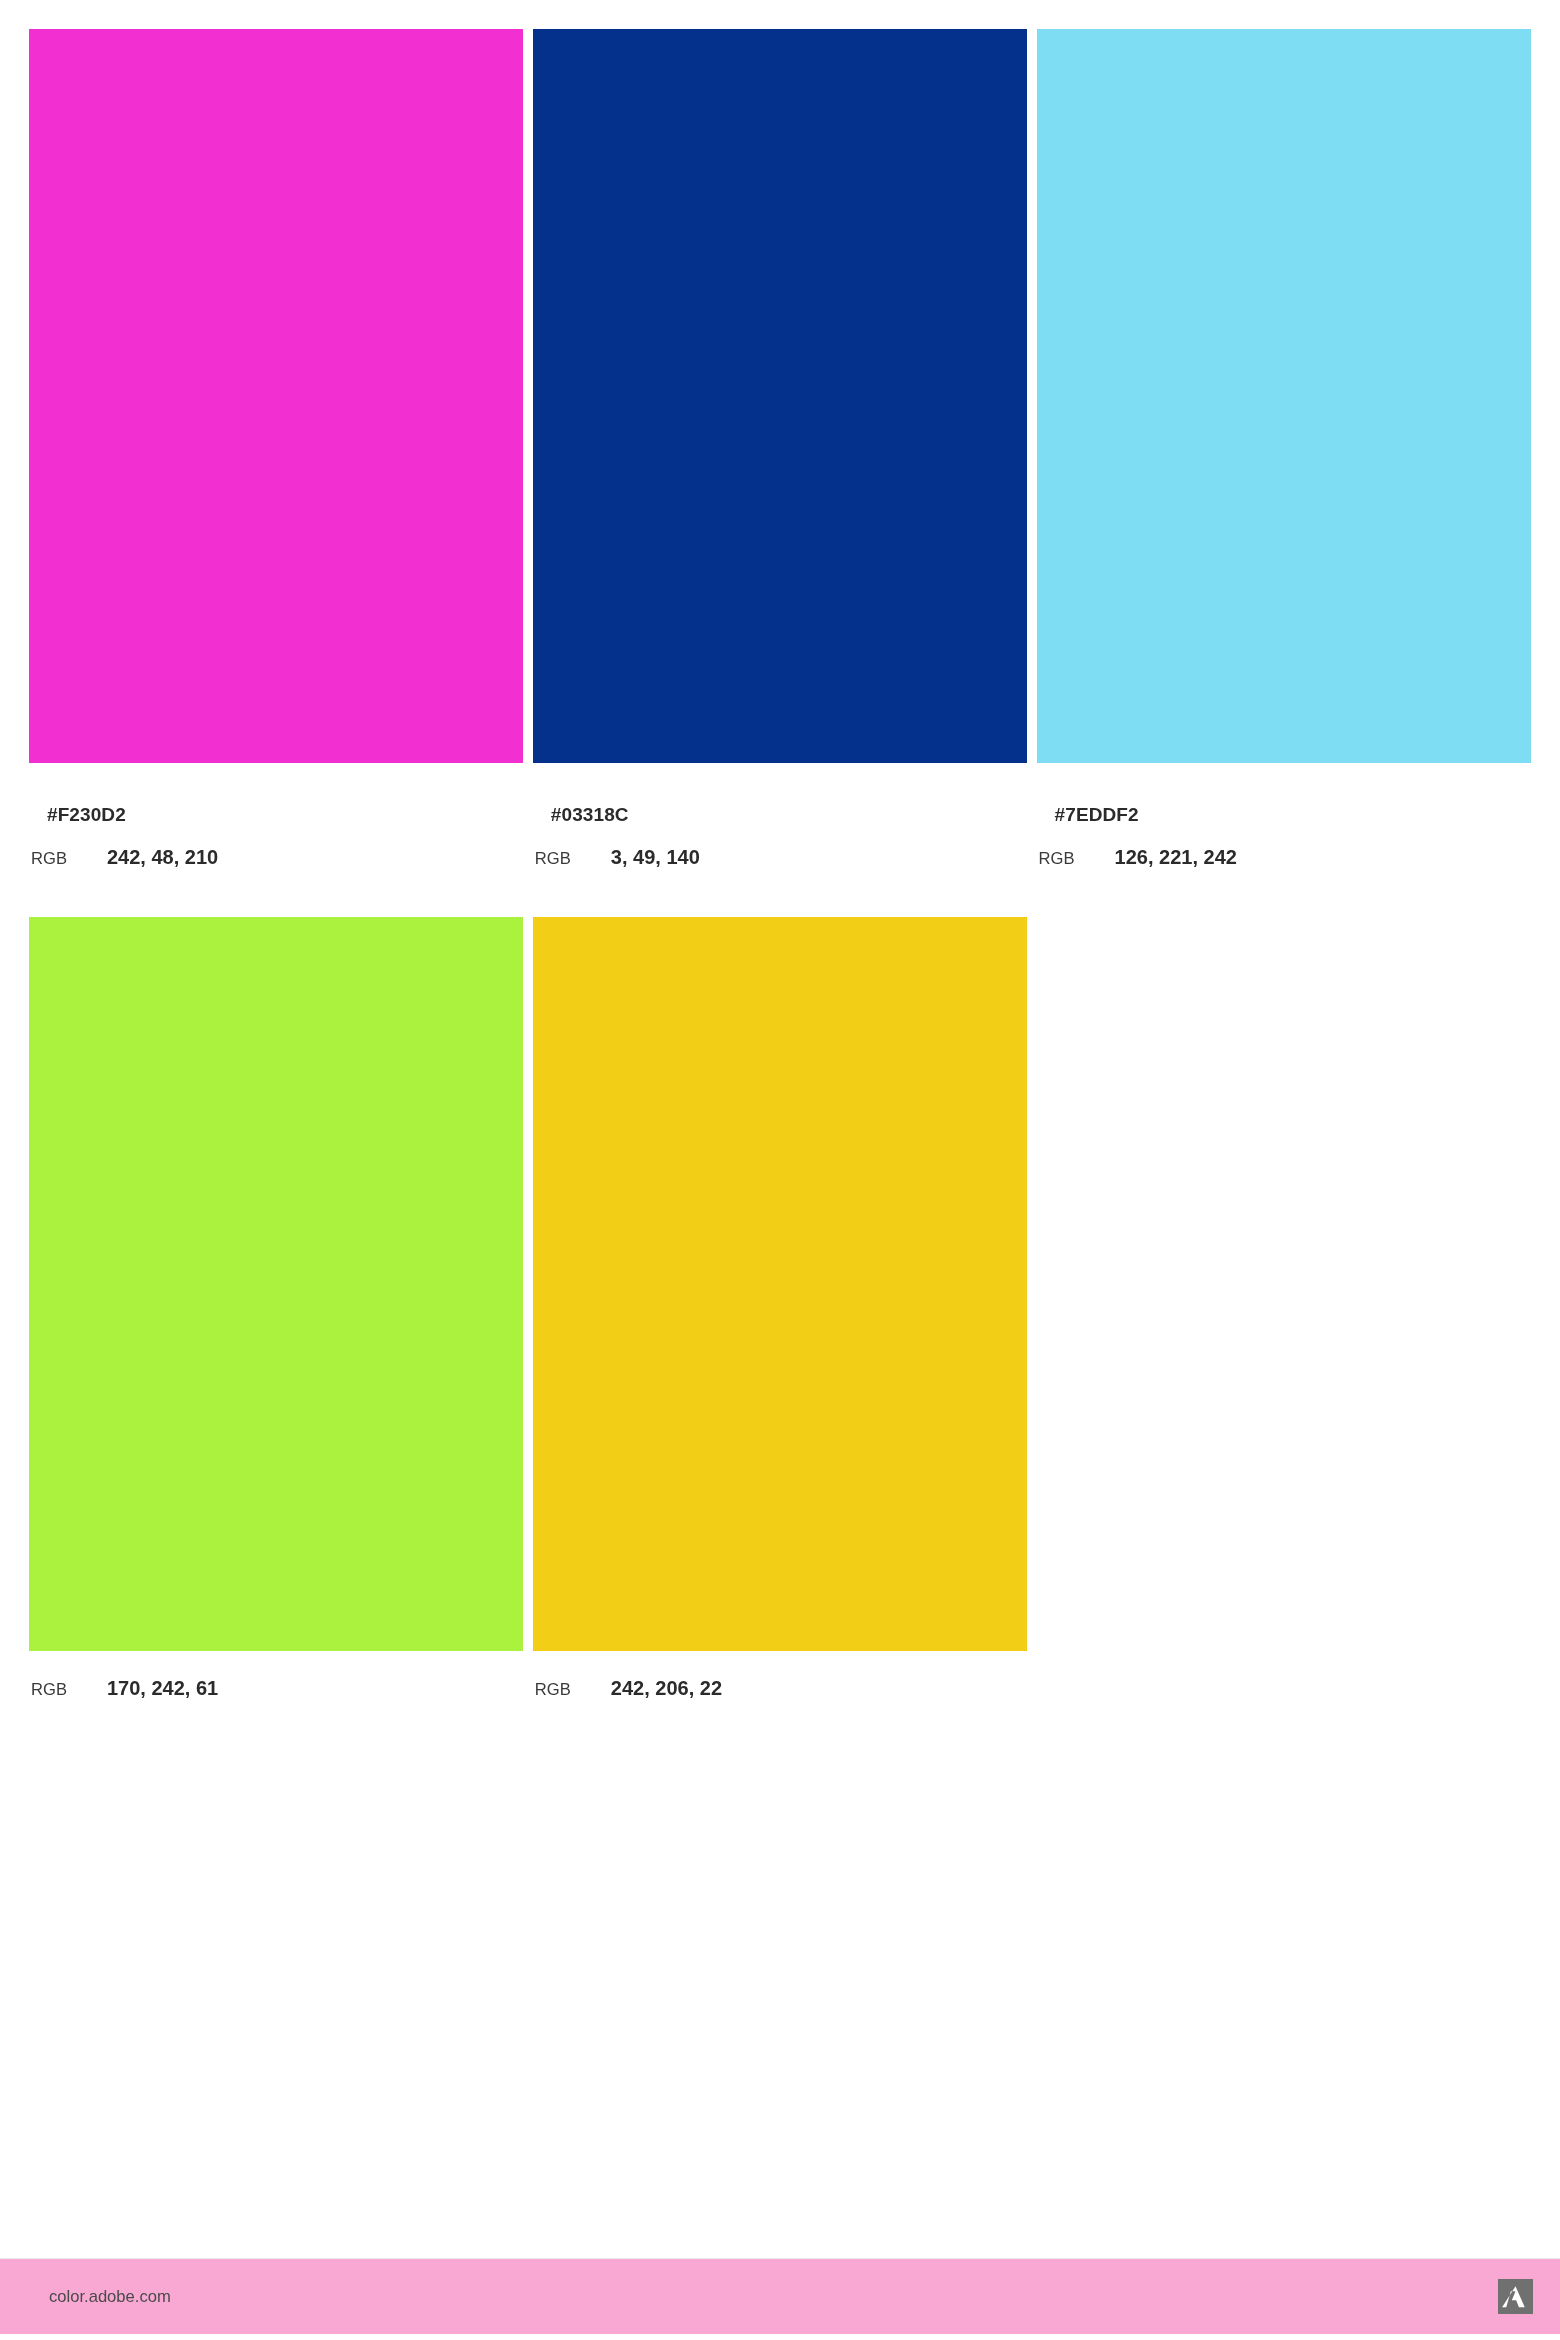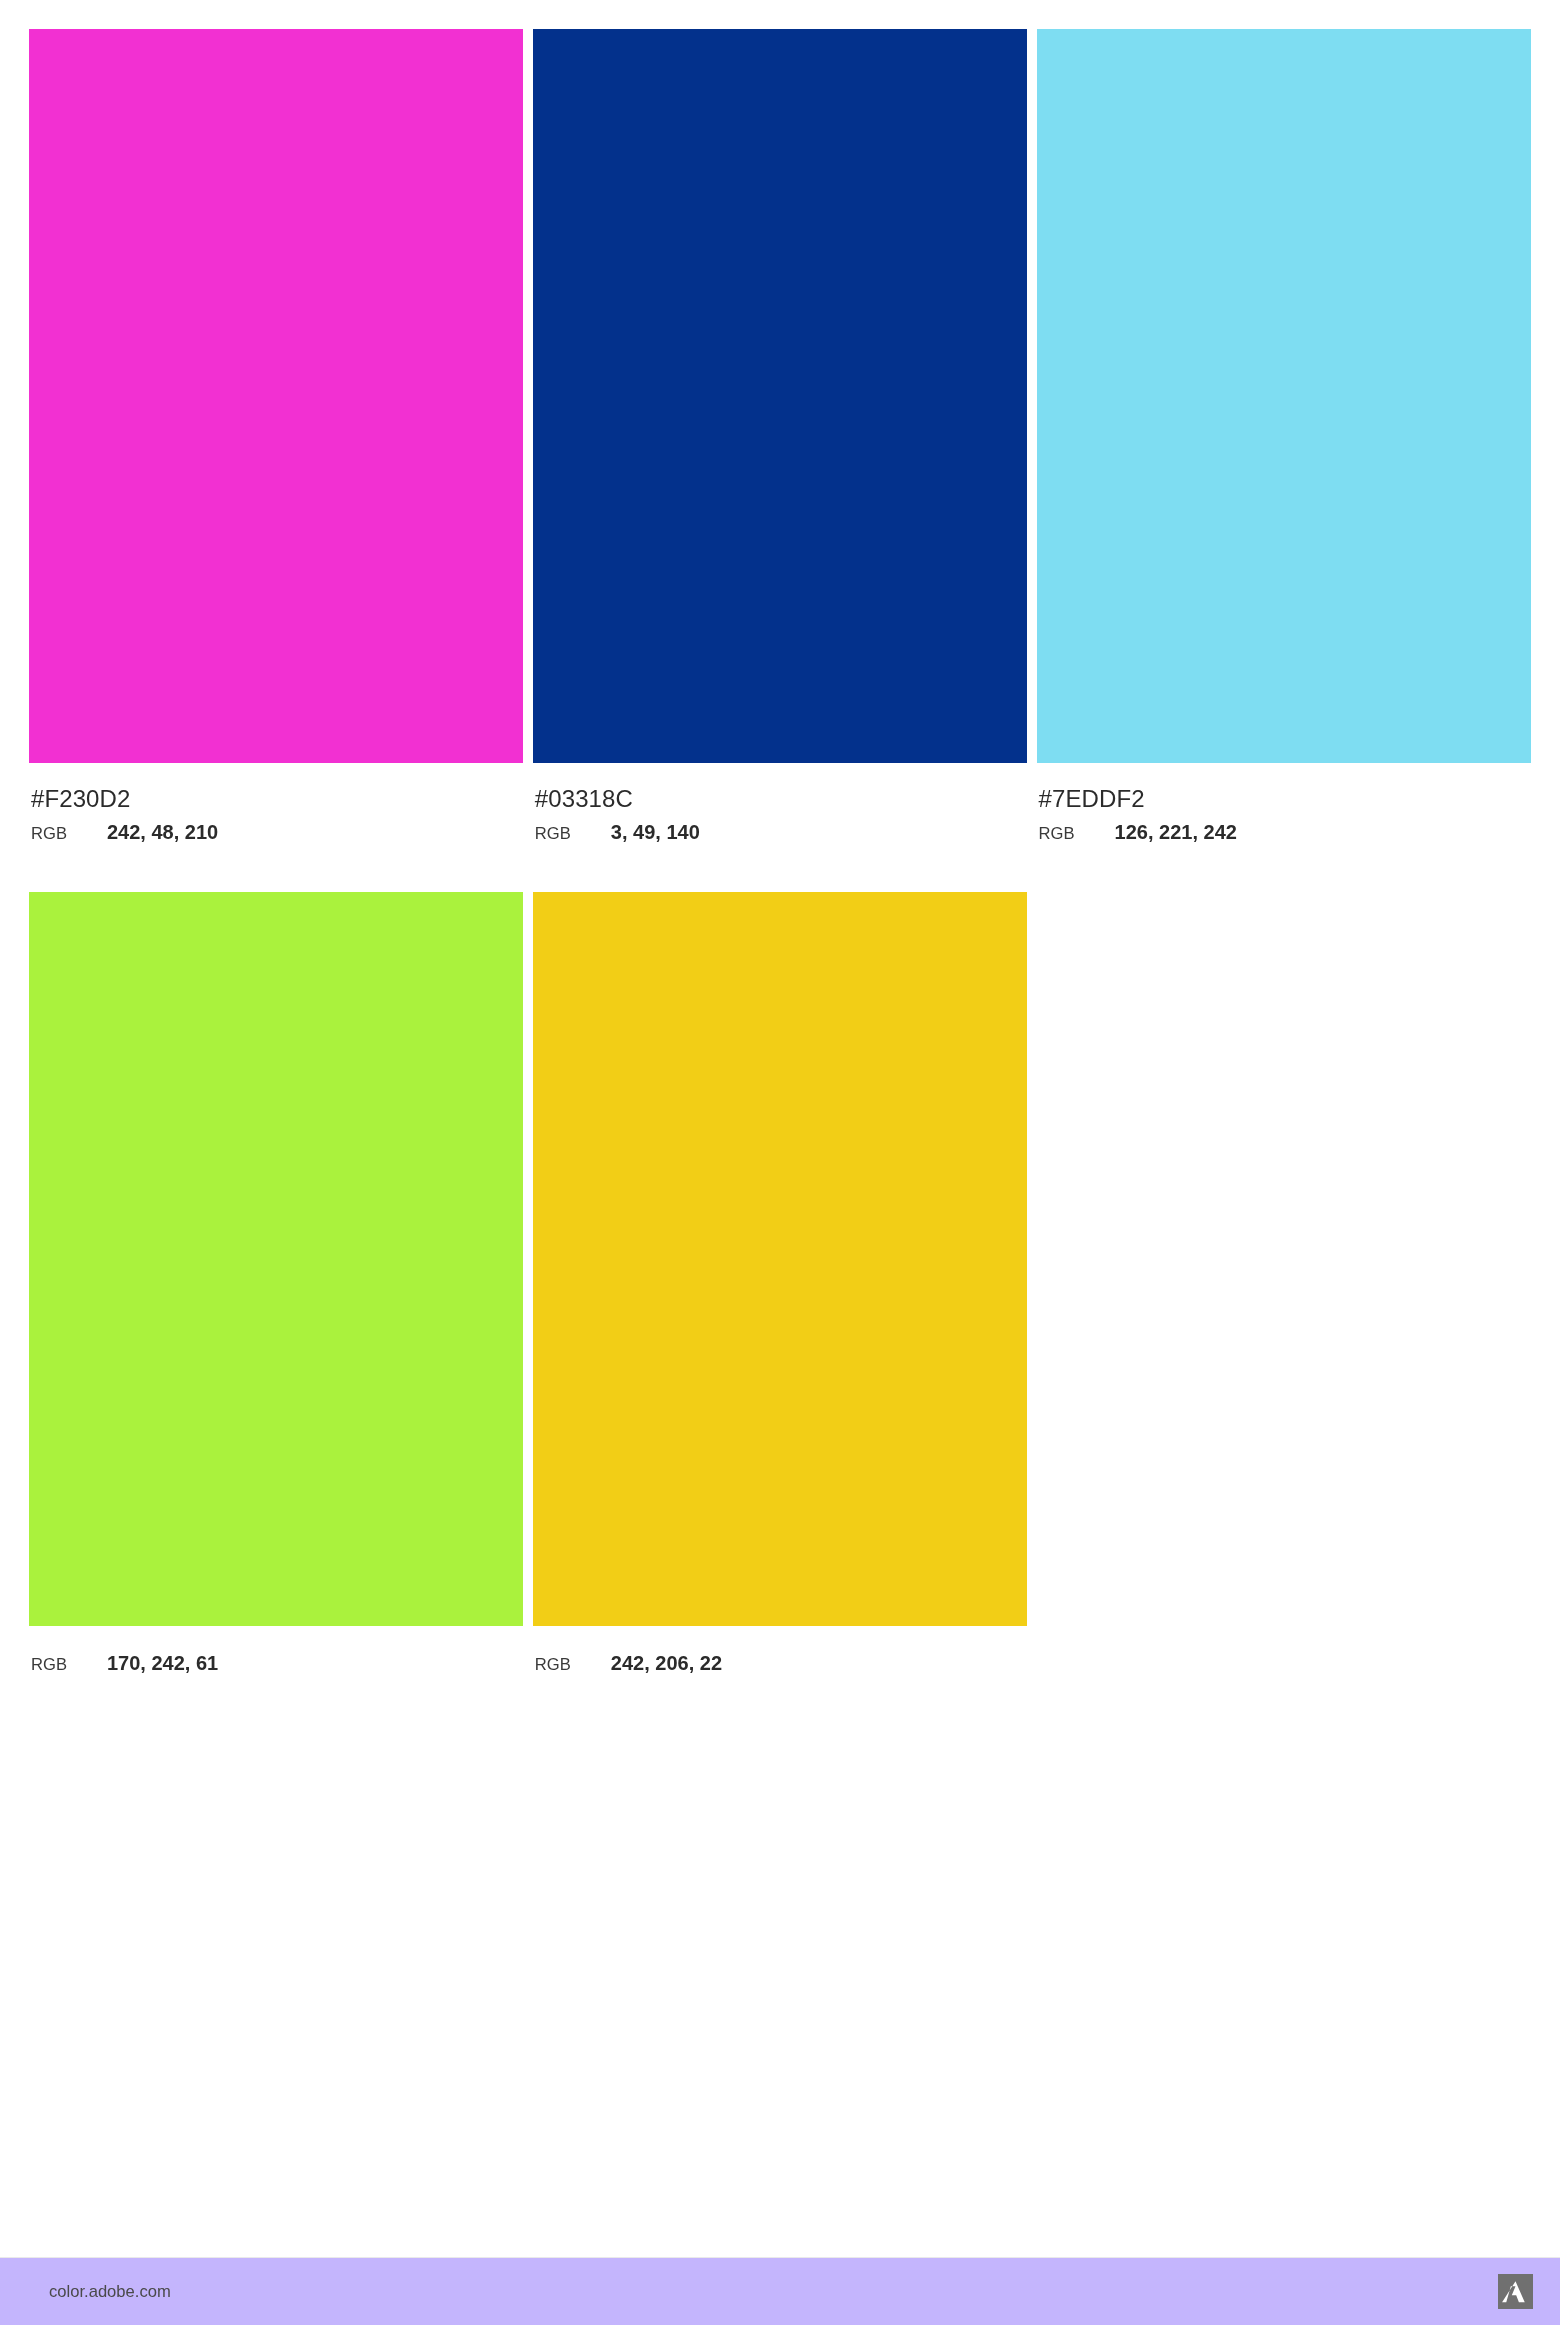--- a/index.html
+++ b/index.html
@@ -42,26 +42,26 @@
     width: 100%;
     height: 734px;
     display: block;
   }
 
   .swatch-info {
     padding-top: 19.5px;
   }
 
   .hex-label {
-    font-size: 24px;
-    font-weight: 400;
+    font-size: 19px;
+    font-weight: 700;
     color: #2b2b2b;
     letter-spacing: 0.1px;
     line-height: 32px;
-    margin: 0;
+    margin: 16px;
     padding-left: 2px;
   }
 
   .rgb-row {
     margin-top: 7px;
     display: flex;
     align-items: baseline;
     padding-left: 2px;
   }
 
@@ -77,24 +77,24 @@
   .rgb-value {
     font-size: 20px;
     font-weight: 700;
     color: #2b2b2b;
     line-height: 21.5px;
   }
 
   .footer {
     position: absolute;
     left: 0;
-    bottom: 16px;
+    bottom: 7px;
     width: 1560px;
-    height: 68px;
-    background: #c4b5fd;
+    height: 76px;
+    background: #f9a8d4;
     border-top: 1px solid #eaeaea;
     box-sizing: border-box;
     display: flex;
     align-items: center;
     justify-content: space-between;
   }
 
   .footer-url {
     font-size: 16.6px;
     color: #4a4a4a;

